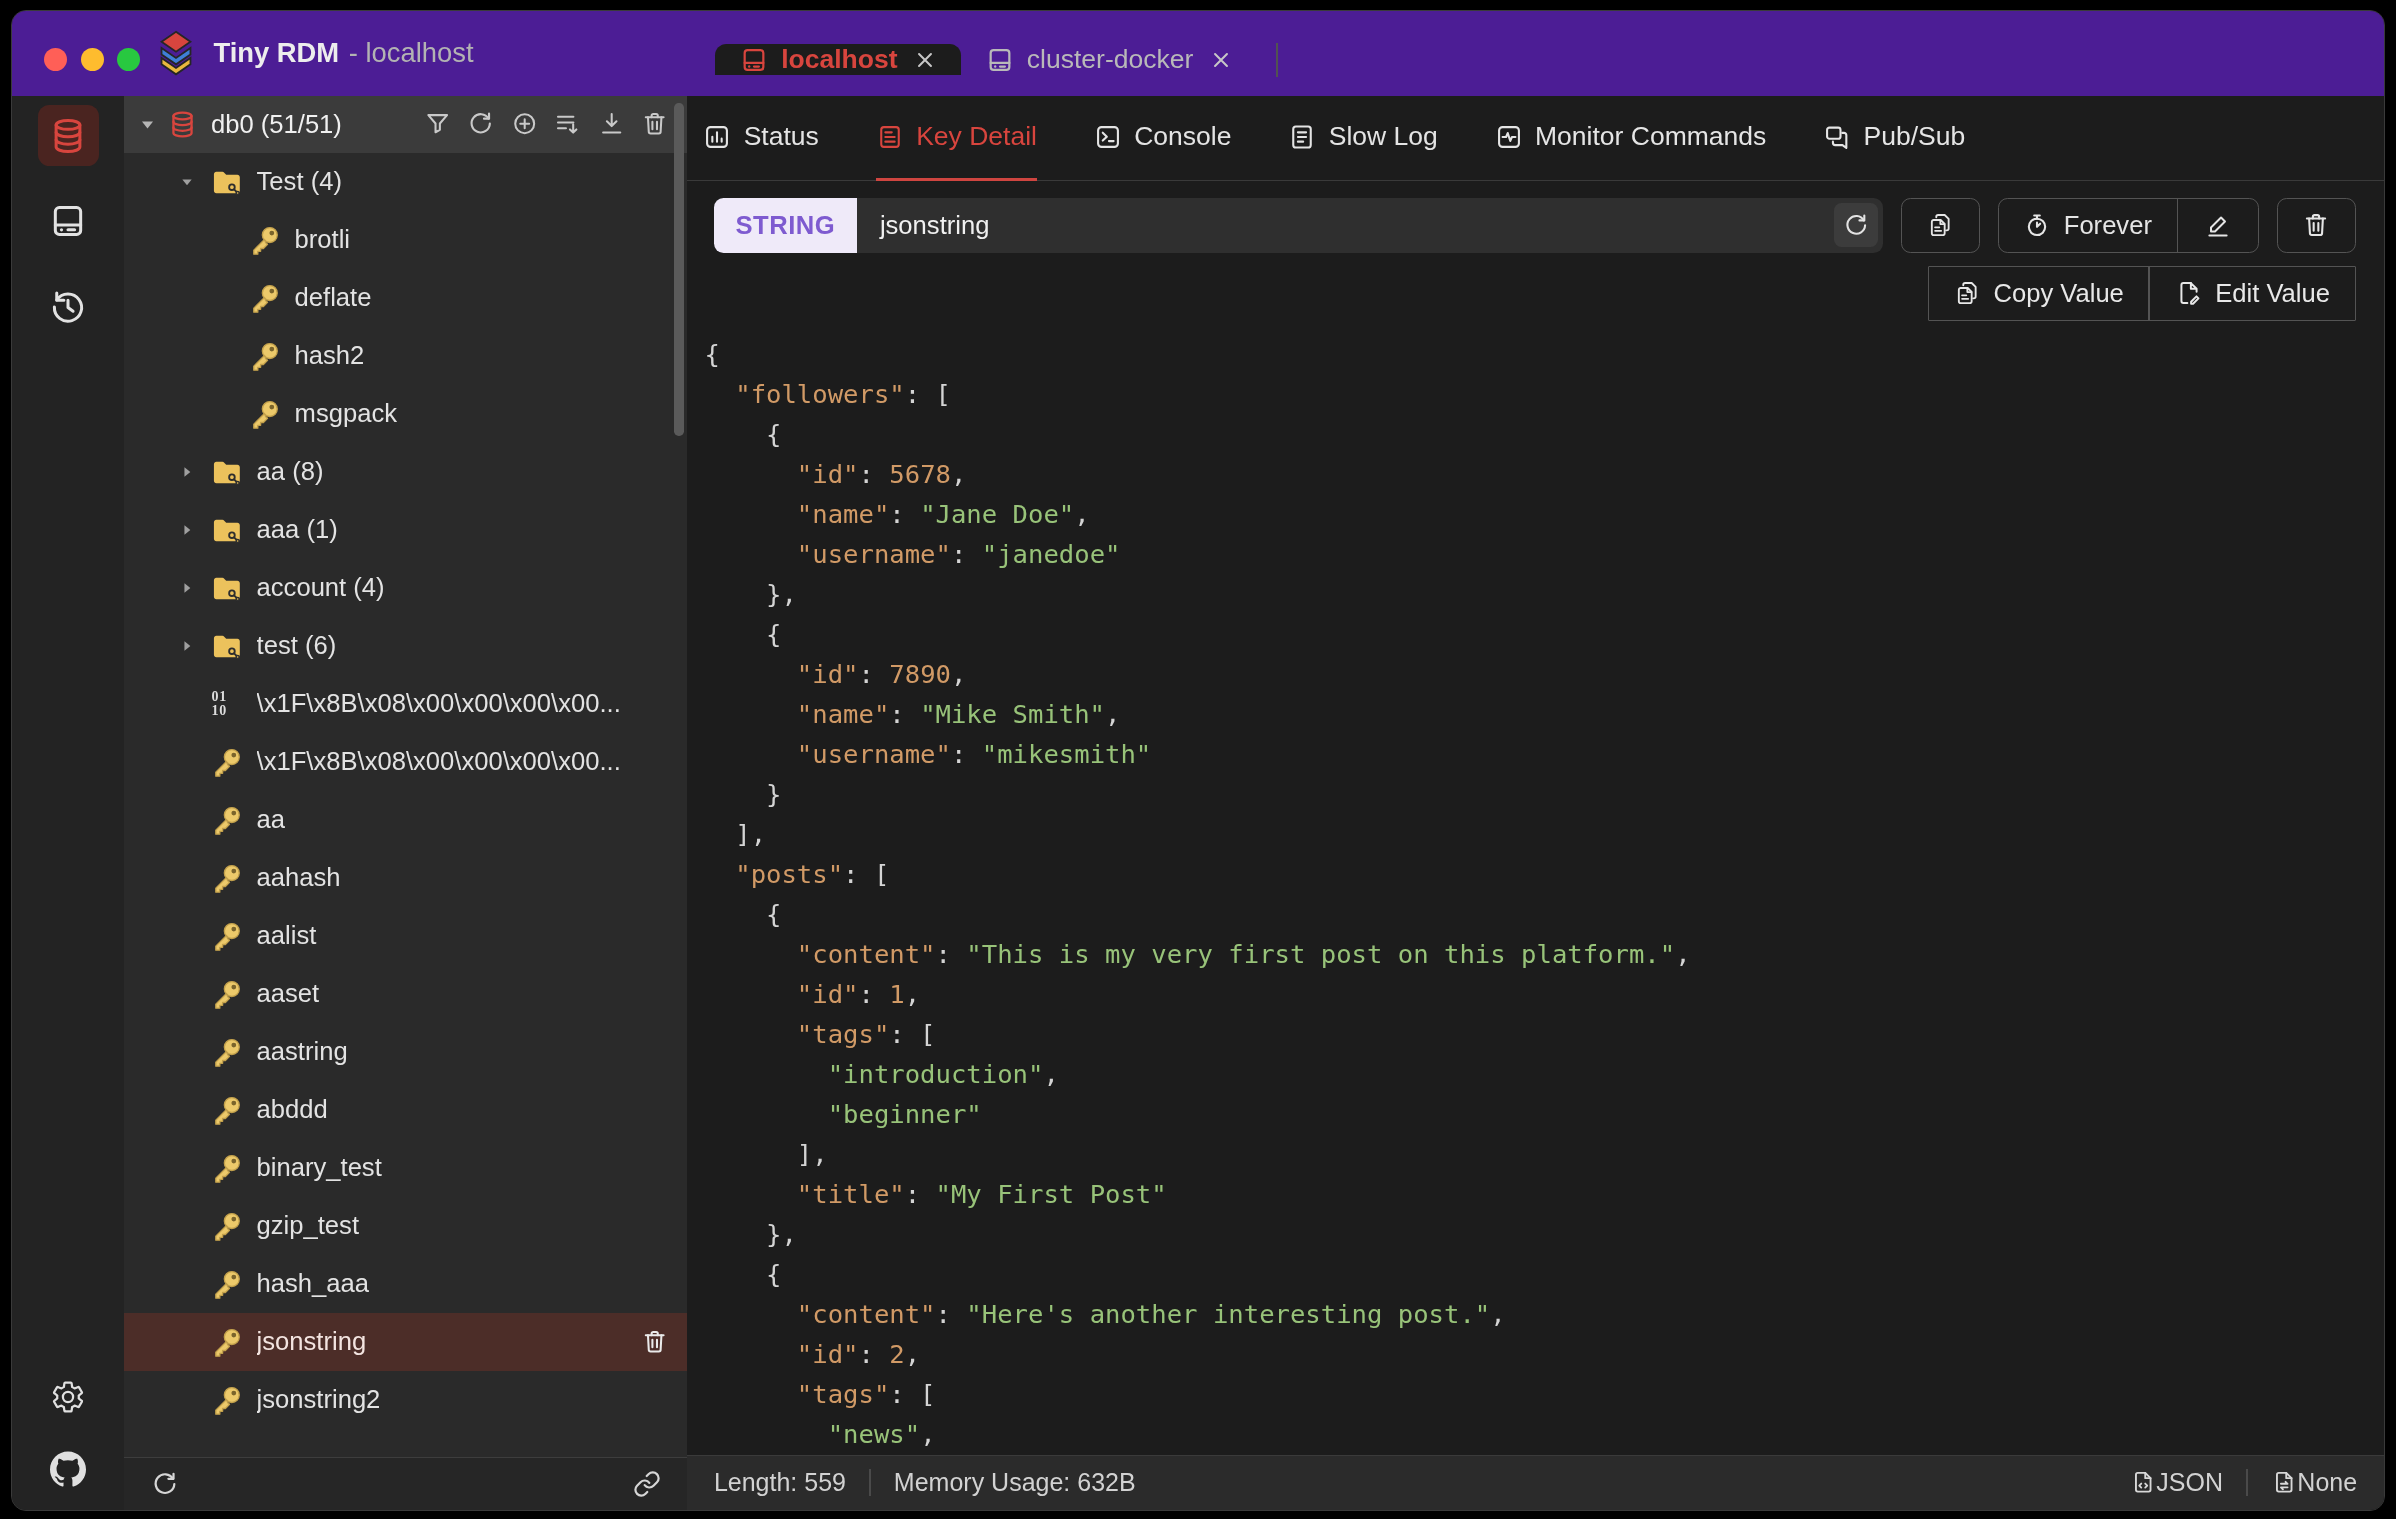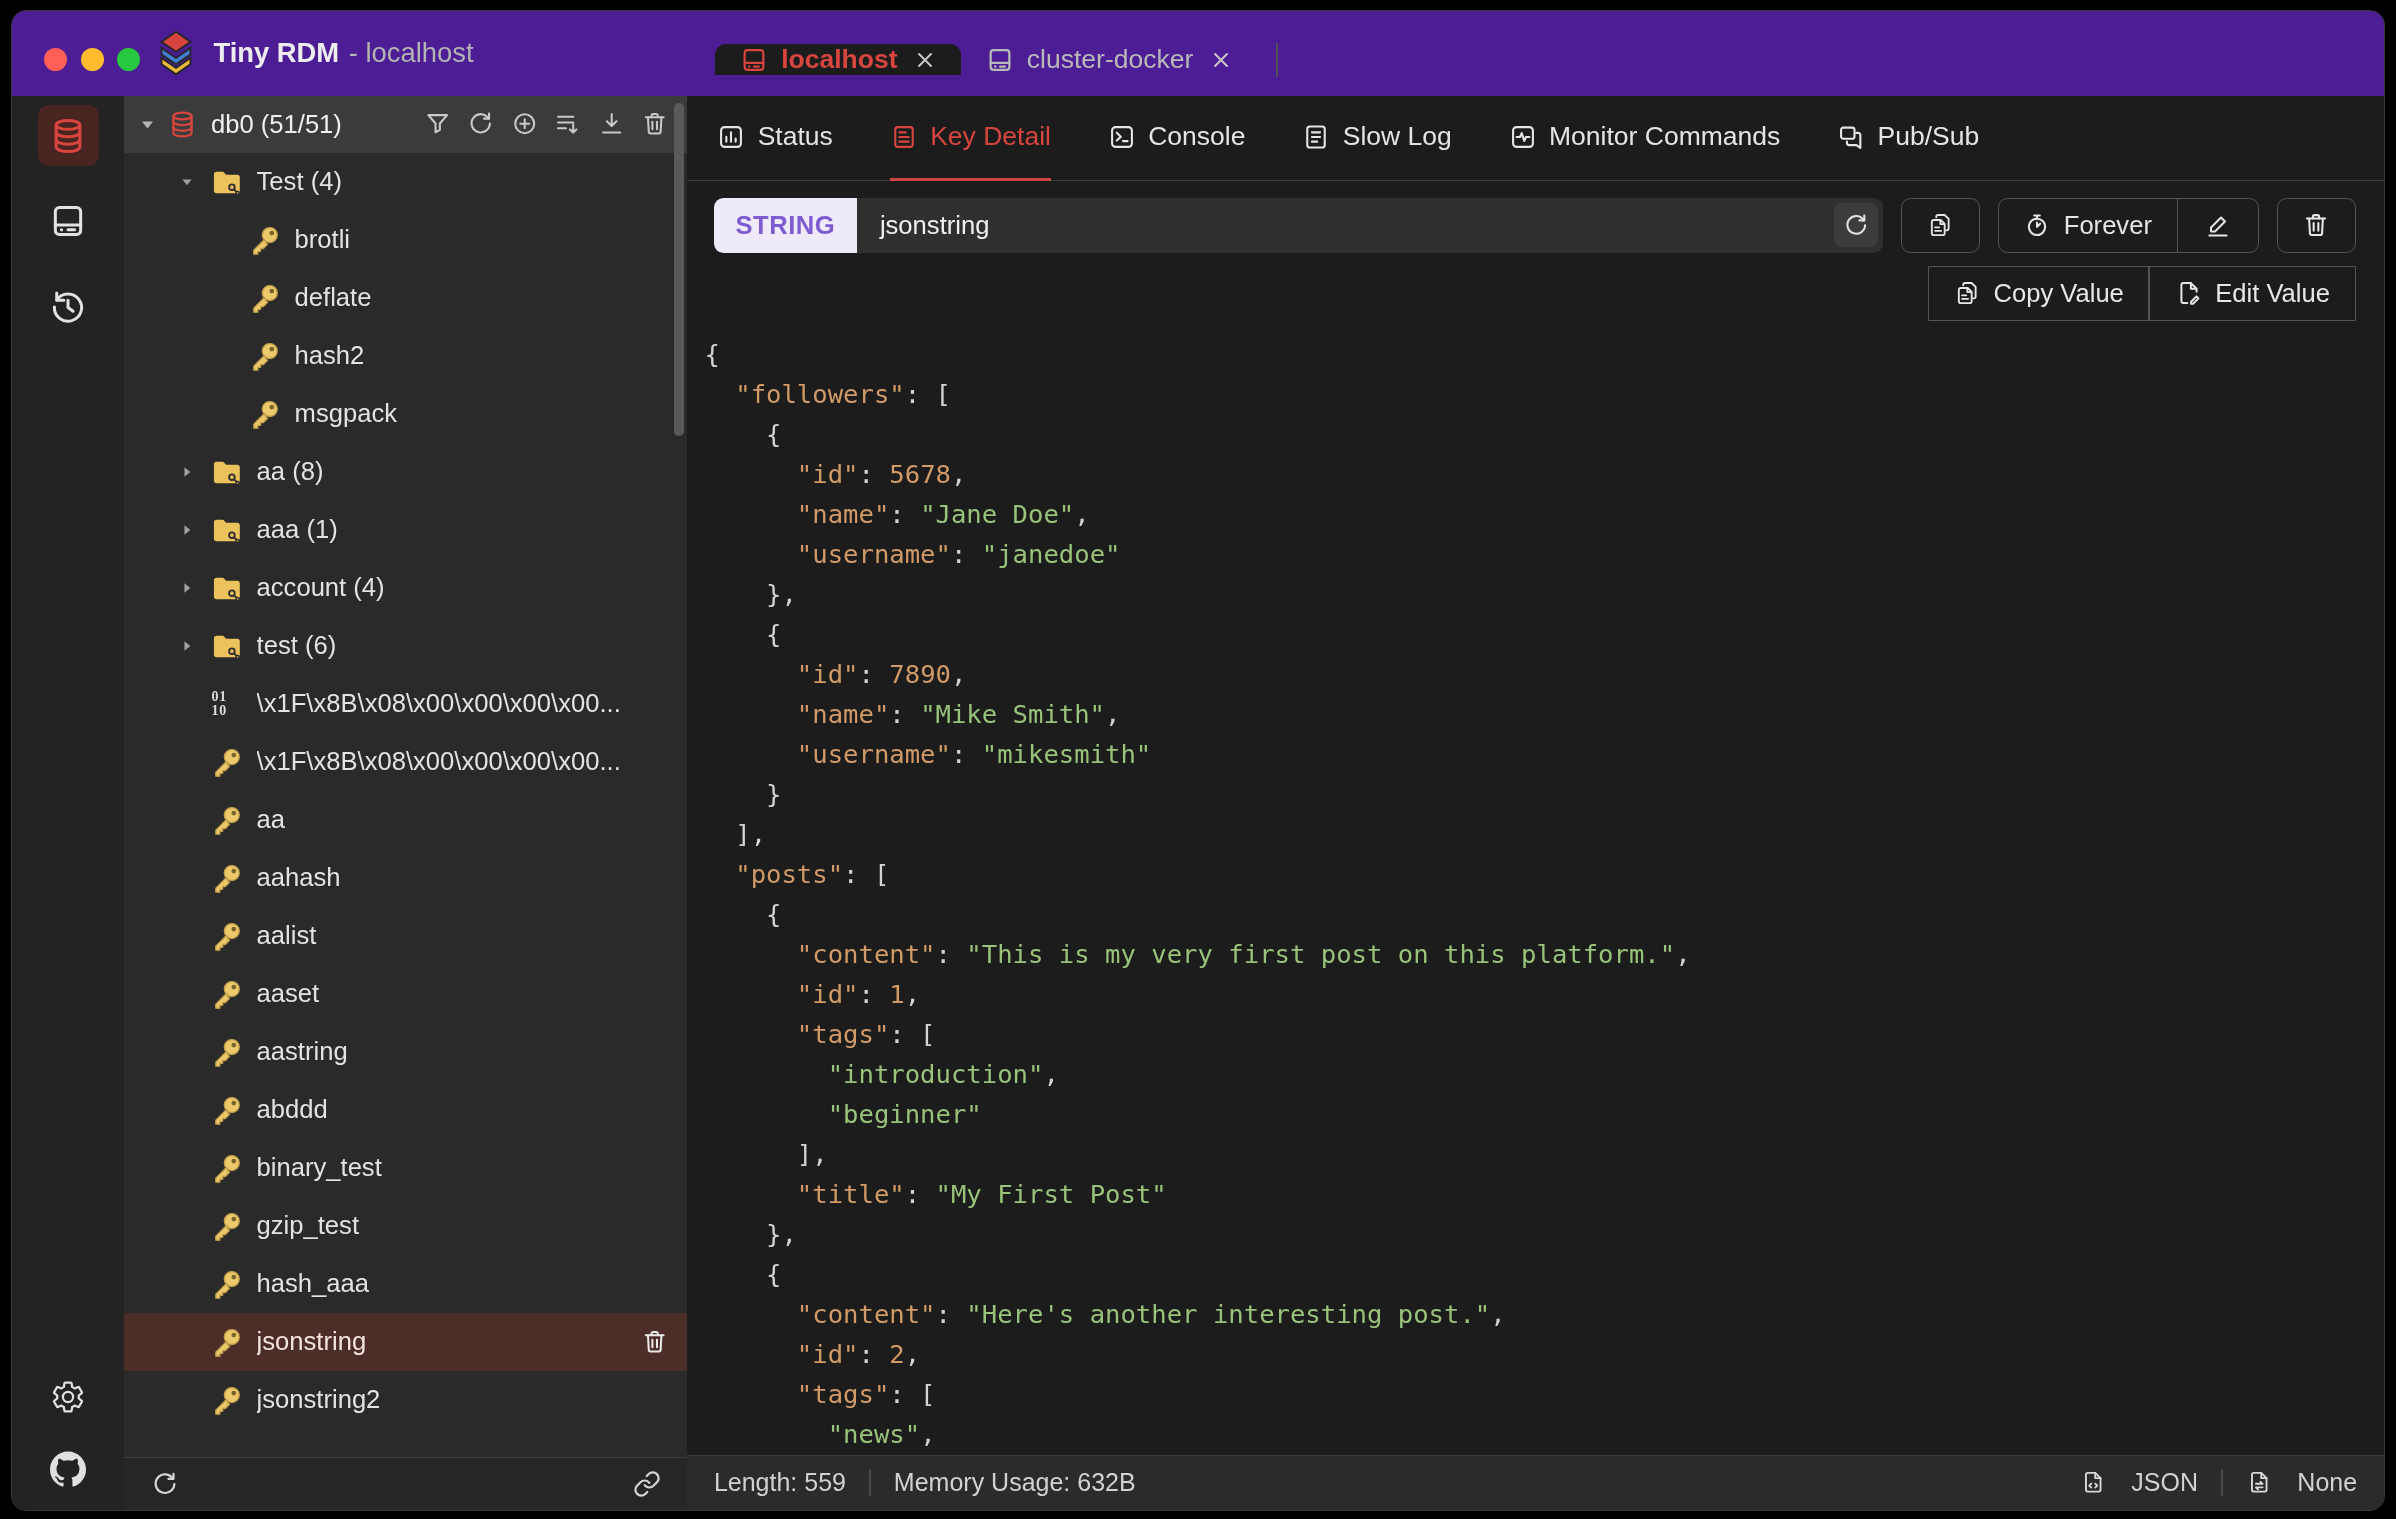--- a/index.html
+++ b/index.html
@@ -64,21 +64,21 @@
   .row-trash .ic{width:27.4px;height:27.4px}
   .sb-scroll{position:absolute;right:3.8px;top:7.6px;width:9.5px;height:333px;border-radius:4.7px;background:#5a5a5a}
 
   .side-bottom{flex:0 0 53px;border-top:1.9px solid #3d3d3d;background:#262626;display:flex;
                align-items:center;padding:0 26.5px;color:#d6d6d6}
   .side-bottom .ic{width:28px;height:28px}
   .side-bottom .right{margin-left:auto}
 
   
   .main{position:absolute;left:675px;top:85px;right:0;bottom:0;display:flex;flex-direction:column;background:#1c1c1c}
-  .subtabs{flex:0 0 85px;display:flex;align-items:stretch;padding-left:30px;gap:57px;border-bottom:1.9px solid #3a3a3a}
+  .subtabs{flex:0 0 85px;display:flex;align-items:stretch;padding-left:16px;gap:57px;border-bottom:1.9px solid #3a3a3a}
   .subtab{display:flex;align-items:center;gap:12.3px;font-size:26.5px;color:#e4e4e4;
           border-bottom:3.8px solid transparent;margin-bottom:-1.9px}
   .subtab .ic{width:28px;height:28px}
   .subtab.active{color:#d8453e;border-bottom-color:#cf4540}
   .subtab.disabled{color:#e5e5e5}
 
   .keybar{flex:0 0 55px;margin:17px 28px 0 26.5px;display:flex;align-items:stretch}
   .type-badge{flex:0 0 143px;background:#efeaf9;color:#7e5bd0;font-weight:700;font-size:25.6px;
               border-radius:9.5px 0 0 9.5px;display:flex;align-items:center;justify-content:center;letter-spacing:0.5px}
   .key-input{flex:1 1 auto;background:#2f2f2f;border-radius:0 9.5px 9.5px 0;color:#f0f0f0;font-size:25.6px;
@@ -102,21 +102,21 @@
   .json-line{white-space:pre}
   .tk-p{color:#d4d4d4}
   .tk-k{color:#d19a66}
   .tk-n{color:#d19a66}
   .tk-s{color:#98c379}
 
   .statusbar{flex:0 0 55px;background:#2b2b2b;border-top:1.9px solid #3a3a3a;display:flex;align-items:center;
              gap:23px;padding:0 26.5px;font-size:25px;color:#d2d2d2}
   .sb-div{width:1.9px;height:26.5px;background:#4a4a4a}
   .sb-right{margin-left:auto;display:flex;align-items:center;gap:23px}
-  .fmt{display:flex;align-items:center;gap:25px}
+  .fmt{display:flex;align-items:center;gap:0}
   .fmt .ic{width:26.5px;height:26.5px;color:#d8d8d8}
 </style>
 </head>
 <body>
 
 <svg width="0" height="0" style="position:absolute" aria-hidden="true">
 <defs>
   <symbol id="i-logo" viewBox="0 0 44 52">
     <path d="M22 2 38 13 22 24 6 13Z" fill="#d8453e" stroke="#262626" stroke-width="2"></path>
     <path d="M6 20 22 31 38 20 38 27 22 38 6 27Z" fill="#3f7fd6" stroke="#262626" stroke-width="2"></path>

